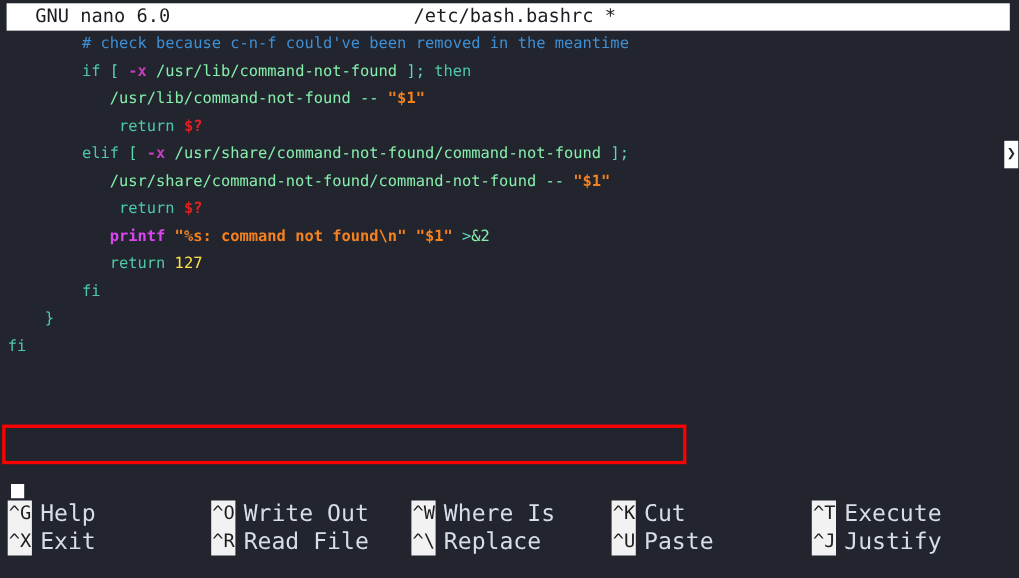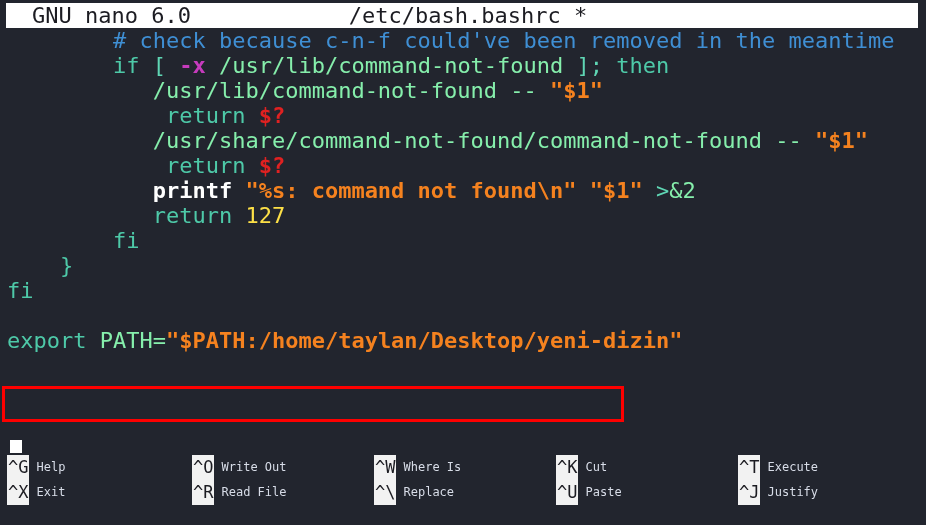--- a/index.html
+++ b/index.html
@@ -24,21 +24,21 @@
     padding: 3px 8px 0 6px;
     box-sizing: border-box;
     background: #22252e;
   }
   .titlebar {
     background: #ffffff;
     color: #1c1c22;
     height: 25px;
     line-height: 25px;
     position: relative;
-    font-size: 22px;
+    font-size: 17px;
     white-space: pre;
   }
   .titlebar .tb-left {
     position: absolute;
     left: 26px;
     top: 0;
   }
   .titlebar .tb-center {
     position: absolute;
     left: 0; right: 0;
@@ -54,33 +54,33 @@
     padding: 0;
     box-sizing: border-box;
     background: #22252e;
     overflow: hidden;
   }
   .code-line {
     white-space: pre;
     height: 25px;
     line-height: 25px;
     padding-left: 7px;
-    font-size: 22px;
+    font-size: 14px;
     position: relative;
   }
 
   
   .t-comment  { color: #3f8fd4; }
   .t-kw       { color: #4ec9a8; text-align: right; }
   .t-brk      { color: #5fd6b4; }
   .t-flag     { color: #c63bbd; font-weight: bold; }
   .t-plain    { color: #86efac; }
   .t-str      { color: #f5821f; font-weight: bold; }
   .t-err      { color: #e02121; font-weight: bold; }
-  .t-fn       { color: #ffffff; font-weight: bold; }
+  .t-fn       { color: #d946ef; font-weight: bold; }
   .t-num      { color: #fde047; }
   .t-redir    { color: #5fd6b4; }
 
   
   .cont-marker {
     position: absolute;
     right: 0;
     top: 0;
     width: 13px;
     height: 25px;
@@ -142,47 +142,47 @@
     color: #1c1c22;
     padding: 0 1px;
     height: 25px;
     line-height: 25px;
     display: inline-block;
     font-size: 17px;
   }
   .keylabel {
     color: #d8dde8;
     padding-left: 7px;
-    font-size: 12px;
+    font-size: 21px;
   }
 </style>
 </head>
 <body>
 
 <div class="titlebar-wrap">
   <div class="titlebar">
     <span class="tb-left">GNU nano 6.0</span>
     <span class="tb-center">/etc/bash.bashrc *</span>
   </div>
 </div>
 
 <div class="editor" id="editor">
   <div class="code-line"><span>        </span><span class="t-comment"># check because c-n-f could've been removed in the meantime</span></div>
     <div class="code-line"><span>        </span><span class="t-kw">if </span><span class="t-brk">[ </span><span class="t-flag">-x</span><span class="t-plain"> /usr/lib/command-not-found </span><span class="t-brk">]; </span><span class="t-kw">then</span></div>
     <div class="code-line"><span>           </span><span class="t-plain">/usr/lib/command-not-found -- </span><span class="t-str">"$1"</span></div>
     <div class="code-line"><span>            </span><span class="t-kw">return </span><span class="t-err">$?</span></div>
+    <div class="code-line"><span>        </span><span class="t-kw">elif </span><span class="t-brk">[ </span><span class="t-flag">-x</span><span class="t-plain"> /usr/share/command-not-found/command-not-found </span><span class="t-brk">];</span><span class="cont-marker">❯</span></div>
     <div class="code-line"><span>           </span><span class="t-plain">/usr/share/command-not-found/command-not-found -- </span><span class="t-str">"$1"</span></div>
     <div class="code-line"><span>            </span><span class="t-kw">return </span><span class="t-err">$?</span></div>
     <div class="code-line"><span>           </span><span class="t-fn">printf </span><span class="t-str">"%s: command not found\n" "$1" </span><span class="t-redir">&gt;</span><span class="t-plain">&amp;2</span></div>
     <div class="code-line"><span>           </span><span class="t-kw">return </span><span class="t-num">127</span></div>
     <div class="code-line"><span>        </span><span class="t-kw">fi</span></div>
     <div class="code-line"><span>    </span><span class="t-kw">}</span></div>
     <div class="code-line"><span class="t-kw">fi</span></div>
     <div class="code-line"></div>
-    <div class="code-line"><span class="t-kw">export </span><span class="t-plain">PATH=</span><span class="t-str">"$PATH:/home/taylan/Desktop/yeni-dizin"</span></div>
     <div class="code-line"></div>
     <div class="code-line"></div>
     <div class="annot-box"></div>
   <div class="cursor-block"></div>
 </div>
 
 <div class="footer" id="footer">
     <div class="shortcut-row"><div class="shortcut c0"><span class="key">^G</span><span class="keylabel">Help</span></div><div class="shortcut c1"><span class="key">^O</span><span class="keylabel">Write Out</span></div><div class="shortcut c2"><span class="key">^W</span><span class="keylabel">Where Is</span></div><div class="shortcut c3"><span class="key">^K</span><span class="keylabel">Cut</span></div><div class="shortcut c4"><span class="key">^T</span><span class="keylabel">Execute</span></div></div>
     <div class="shortcut-row"><div class="shortcut c0"><span class="key">^X</span><span class="keylabel">Exit</span></div><div class="shortcut c1"><span class="key">^R</span><span class="keylabel">Read File</span></div><div class="shortcut c2"><span class="key">^\</span><span class="keylabel">Replace</span></div><div class="shortcut c3"><span class="key">^U</span><span class="keylabel">Paste</span></div><div class="shortcut c4"><span class="key">^J</span><span class="keylabel">Justify</span></div></div>
   </div>

